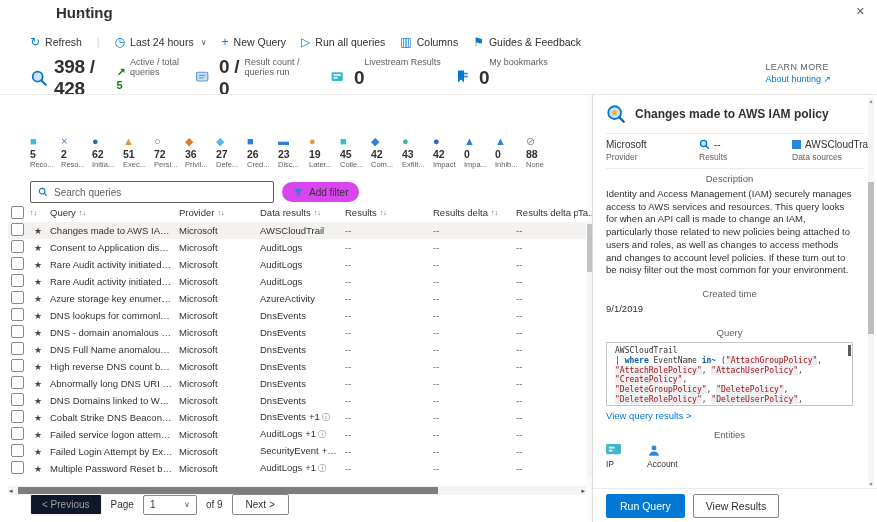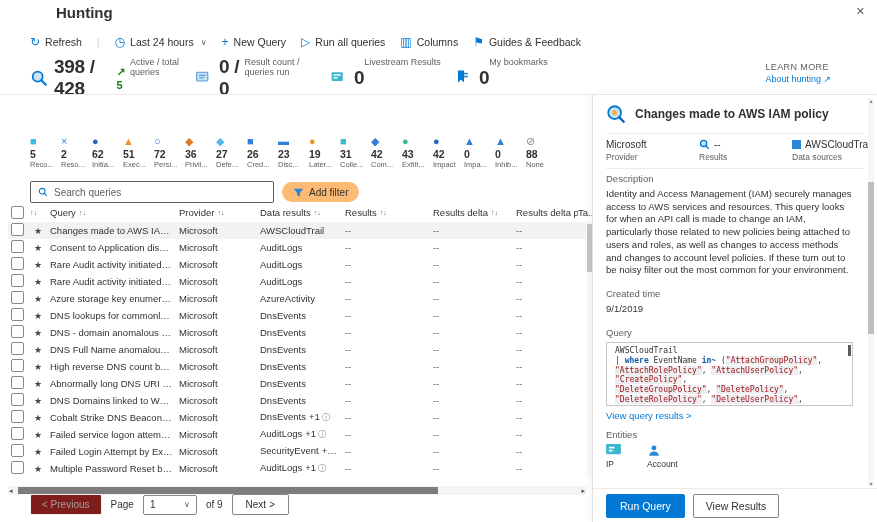--- a/index.html
+++ b/index.html
@@ -41,21 +41,21 @@
   .tacbar{position:absolute;top:39px;left:30px;display:flex;}
   .tac{width:31px;cursor:pointer;}
   .tac-icon{font-size:11px;height:14px;line-height:14px;}
   .tac-count{font-size:10.5px;font-weight:600;line-height:12px;}
   .tac-label{font-size:7.5px;color:#605e5c;white-space:nowrap;overflow:hidden;width:27px;}
 
   .search-row{position:absolute;top:86px;left:30px;display:flex;gap:8px;align-items:center;}
   .search-box{width:228px;height:20px;border:1px solid #605e5c;border-radius:2px;
               display:flex;align-items:center;gap:6px;padding:0 7px;background:#fff;}
   .search-ph{color:#605e5c;font-size:10px;}
-  .add-filter{height:20px;background:#fdba74;border-radius:10px;display:flex;align-items:center;
+  .add-filter{height:20px;background:#d946ef;border-radius:10px;display:flex;align-items:center;
               gap:5px;padding:0 11px;font-size:10px;cursor:pointer;justify-content:center;}
 
   .grid{display:grid;grid-template-columns:22px 20px 129px 81px 85px 88px 83px 62px 18px;align-items:center;}
   .thead{position:absolute;top:108px;left:8px;right:6px;height:18px;font-size:9.5px;color:#323130;}
   .th{display:flex;align-items:center;gap:3px;overflow:hidden;white-space:nowrap;cursor:pointer;}
   .sort{font-size:7px;color:#605e5c;}
   .tbody{position:absolute;top:127px;left:8px;right:6px;height:256px;overflow:hidden;}
   .trow{height:17px;font-size:9.5px;cursor:pointer;}
   .trow.selected{background:#f3f2f1;}
   .cell{overflow:hidden;white-space:nowrap;text-overflow:ellipsis;padding-right:6px;}
@@ -66,37 +66,37 @@
   .info-i{color:#8a8886;font-size:8.5px;margin-left:2px;}
 
   .list-vscroll{position:absolute;top:127px;right:0;width:5px;height:256px;background:#fafafa;}
   .list-vthumb{position:absolute;top:2px;left:0;width:5px;height:48px;background:#c8c6c4;}
   .hscroll{position:absolute;top:391px;left:8px;width:578px;height:9px;background:#f4f4f4;}
   .hthumb{position:absolute;left:10px;top:1px;height:7px;width:420px;background:#7d7d7d;}
   .harrow{position:absolute;top:0;font-size:7px;color:#505050;line-height:9px;}
   .harrow.l{left:1px;} .harrow.r{right:1px;}
 
   .pagination{position:absolute;top:399px;left:30px;display:flex;align-items:center;gap:9px;font-size:10px;}
-  .btn-prev{background:#7f1d1d;color:#a19f9d;border:1px solid #f3f2f1;border-radius:2px;padding:4px 11px;cursor:default;}
+  .btn-prev{background:#0f172a;color:#a19f9d;border:1px solid #f3f2f1;border-radius:2px;padding:4px 11px;cursor:default;}
   .page-select{border:1px solid #8a8886;border-radius:2px;width:40px;height:18px;display:flex;
                align-items:center;justify-content:space-between;padding:0 6px;cursor:pointer;background:#fff;}
   .page-chev{font-size:8px;color:#605e5c;}
   .btn-next{background:#fff;border:1px solid #8a8886;border-radius:2px;padding:4px 13px;cursor:pointer;}
 
   
   .panel{position:absolute;top:95px;left:592px;right:0;bottom:0;background:#fff;
          border-left:1px solid #e1dfdd;box-shadow:-3px 0 6px rgba(0,0,0,.04);}
   .p-head{position:absolute;top:9px;left:13px;right:24px;display:flex;align-items:center;gap:9px;}
   .p-title{font-size:12px;font-weight:600;}
   .p-div{position:absolute;left:13px;right:13px;border-top:1px solid #edebe9;}
   .p-meta{position:absolute;top:44px;left:13px;right:24px;display:grid;grid-template-columns:93px 93px auto;}
   .meta-val{font-size:10px;display:flex;align-items:center;gap:4px;}
   .meta-lab{font-size:8.5px;color:#605e5c;margin-top:2px;}
   .p-body{position:absolute;top:78px;left:13px;right:24px;height:312px;overflow:hidden;font-size:9.5px;}
-  .sec-label{color:#605e5c;font-size:9.5px;margin-bottom:4px;}
+  .sec-label{color:#605e5c;font-size:9.5px;margin-bottom:4px;text-align:center;}
   .desc{line-height:1.34;}
   .created{margin-top:11px;}
   .created-val{margin-top:3px;}
   .query-sec{margin-top:13px;}
   .codebox{position:relative;border:1px solid #c8c6c4;padding:3px 8px;height:56px;overflow:hidden;
            font-family:"DejaVu Sans Mono","Liberation Mono",monospace;font-size:8px;line-height:1.22;}
   .tok-p{color:#323130;} .tok-k{color:#0c59a4;font-weight:600;}
   .tok-s{color:#a31515;background:#eceef2;}
   .code-vthumb{position:absolute;right:1px;top:2px;width:3px;height:11px;background:#5a5a5a;}
   .view-link{color:#0078d4;margin-top:4px;cursor:pointer;font-size:9.5px;}
@@ -267,21 +267,21 @@
       <div class="tac-count">23</div>
       <div class="tac-label">Disc...</div>
     </div>
       <div class="tac">
       <div class="tac-icon" style="color: rgb(232, 151, 46);">●</div>
       <div class="tac-count">19</div>
       <div class="tac-label">Later...</div>
     </div>
       <div class="tac">
       <div class="tac-icon" style="color: rgb(48, 192, 207);">■</div>
-      <div class="tac-count">31</div>
+      <div class="tac-count">45</div>
       <div class="tac-label">Colle...</div>
     </div>
       <div class="tac">
       <div class="tac-icon" style="color: rgb(47, 128, 216);">◆</div>
       <div class="tac-count">42</div>
       <div class="tac-label">Com...</div>
     </div>
       <div class="tac">
       <div class="tac-icon" style="color: rgb(53, 181, 155);">●</div>
       <div class="tac-count">43</div>

